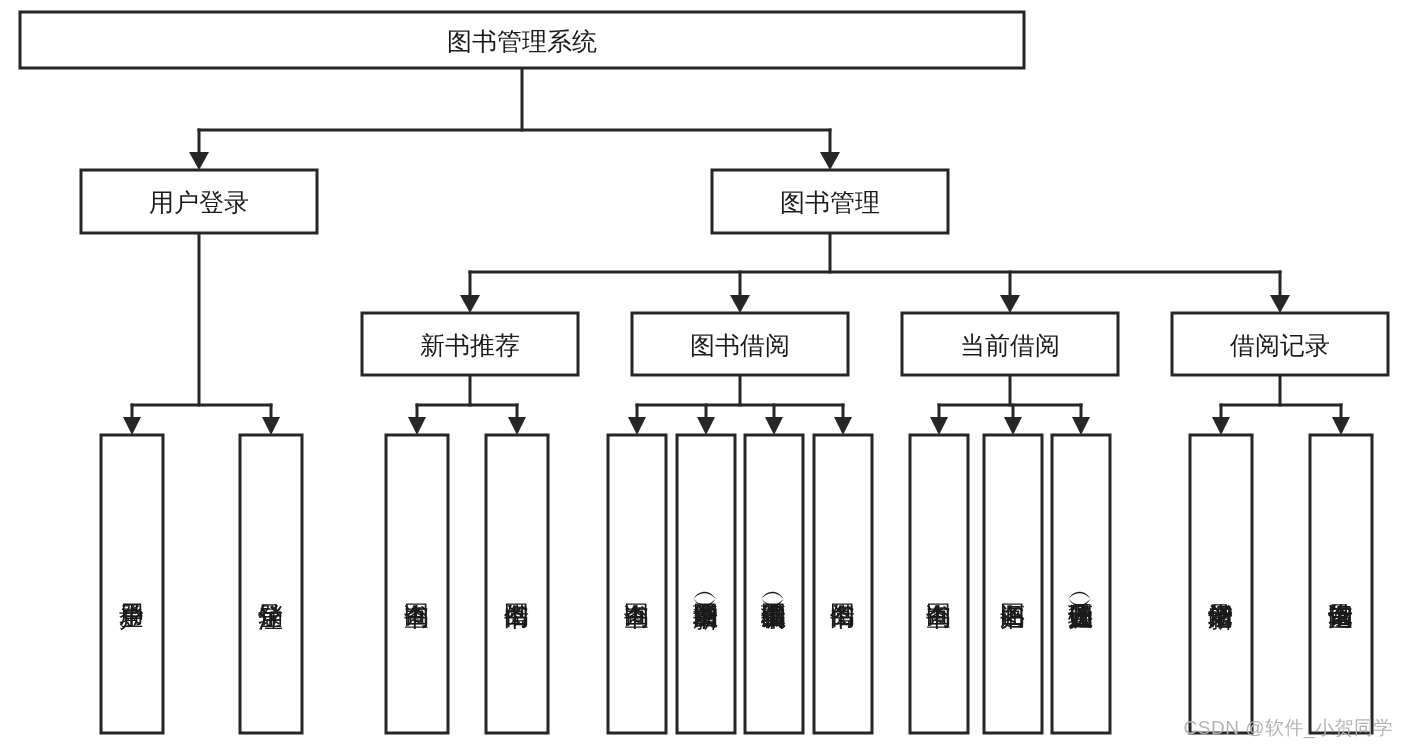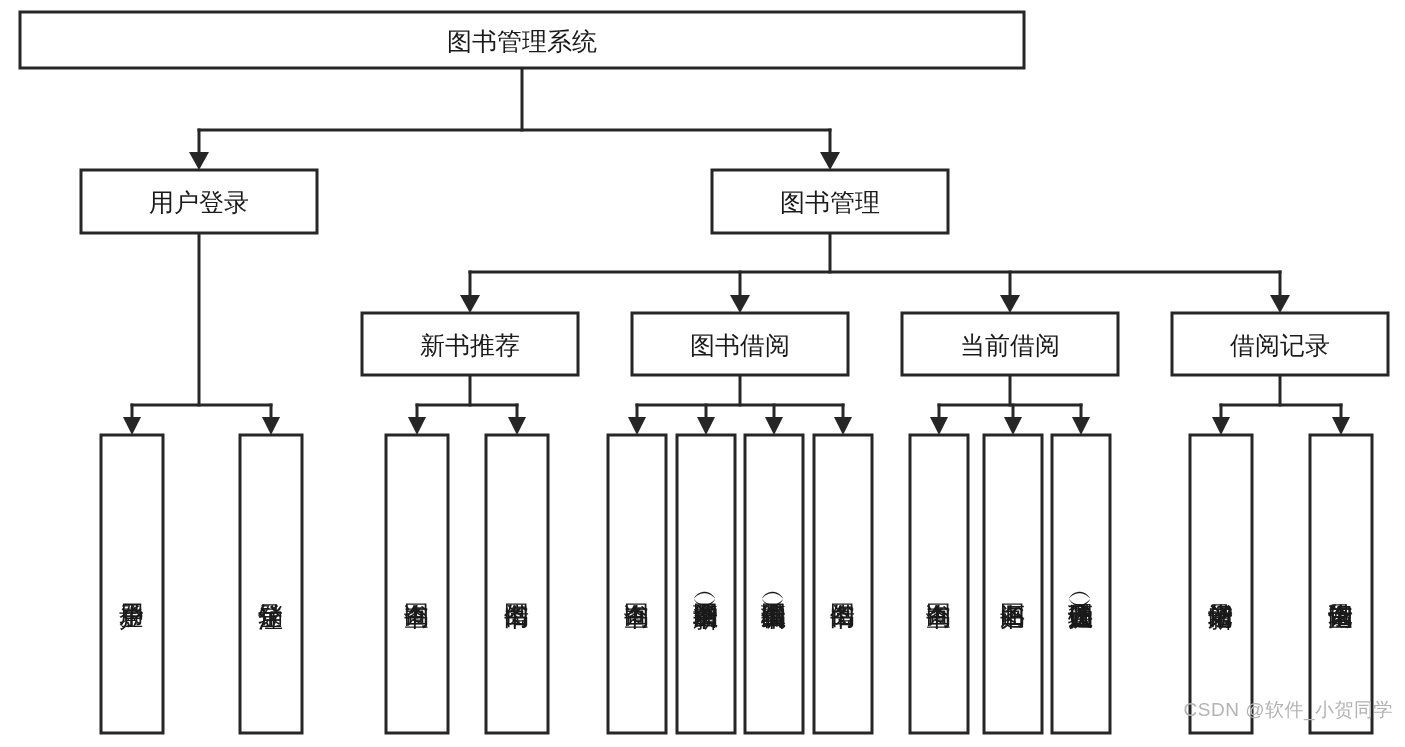--- a/index.html
+++ b/index.html
@@ -53,21 +53,21 @@
     font-family: "Liberation Sans", "DejaVu Sans", sans-serif;
     font-size: 25px;
     fill: #1a1a1a;
     writing-mode: vertical-rl;
     text-orientation: upright;
     text-anchor: middle;
   }
   .watermark-text {
     position: absolute;
     right: 12px;
-    bottom: 24px;
+    bottom: 6px;
     font-family: "Liberation Sans", "DejaVu Sans", sans-serif;
     font-size: 19px;
     color: #b3b3b3;
     white-space: nowrap;
     letter-spacing: 0.5px;
     user-select: none;
   }
 </style>
 </head>
 <body>

